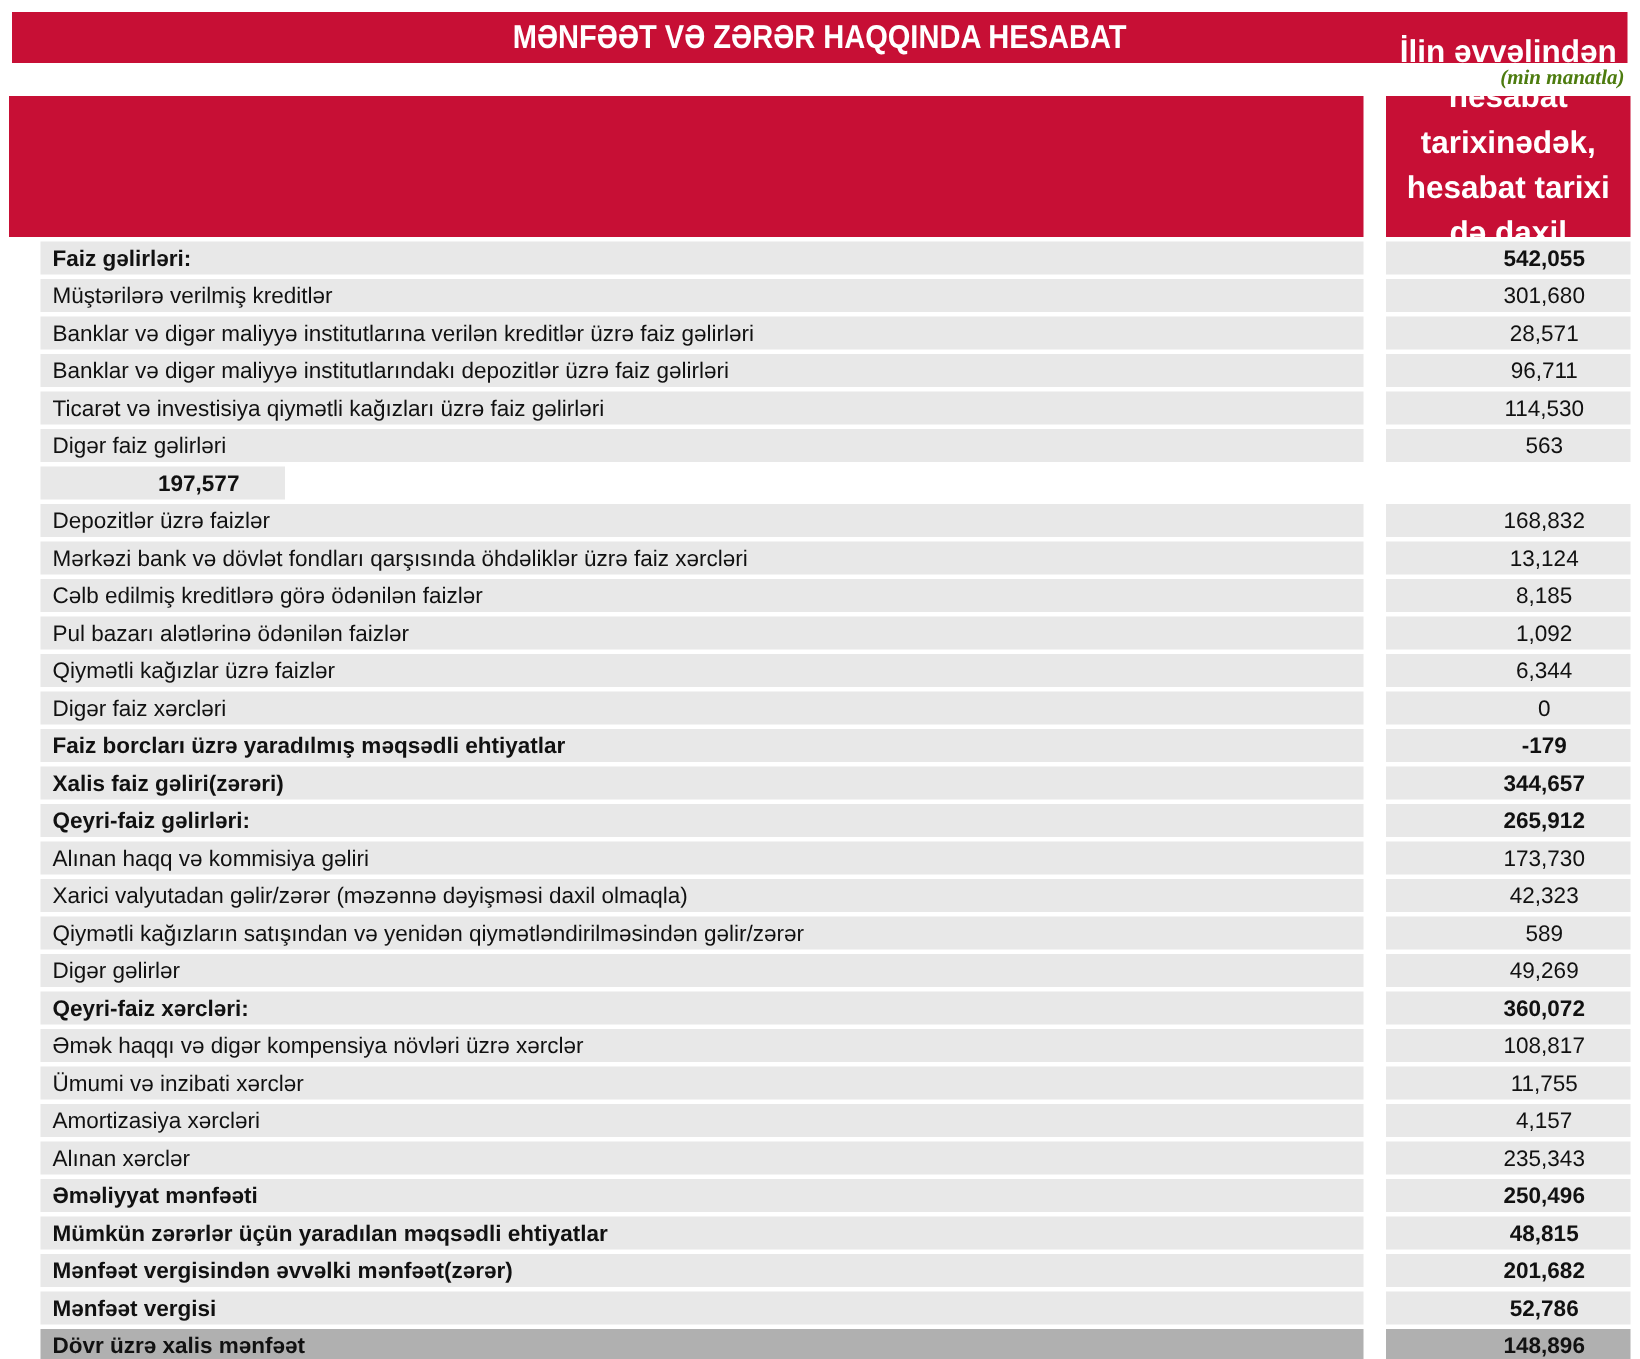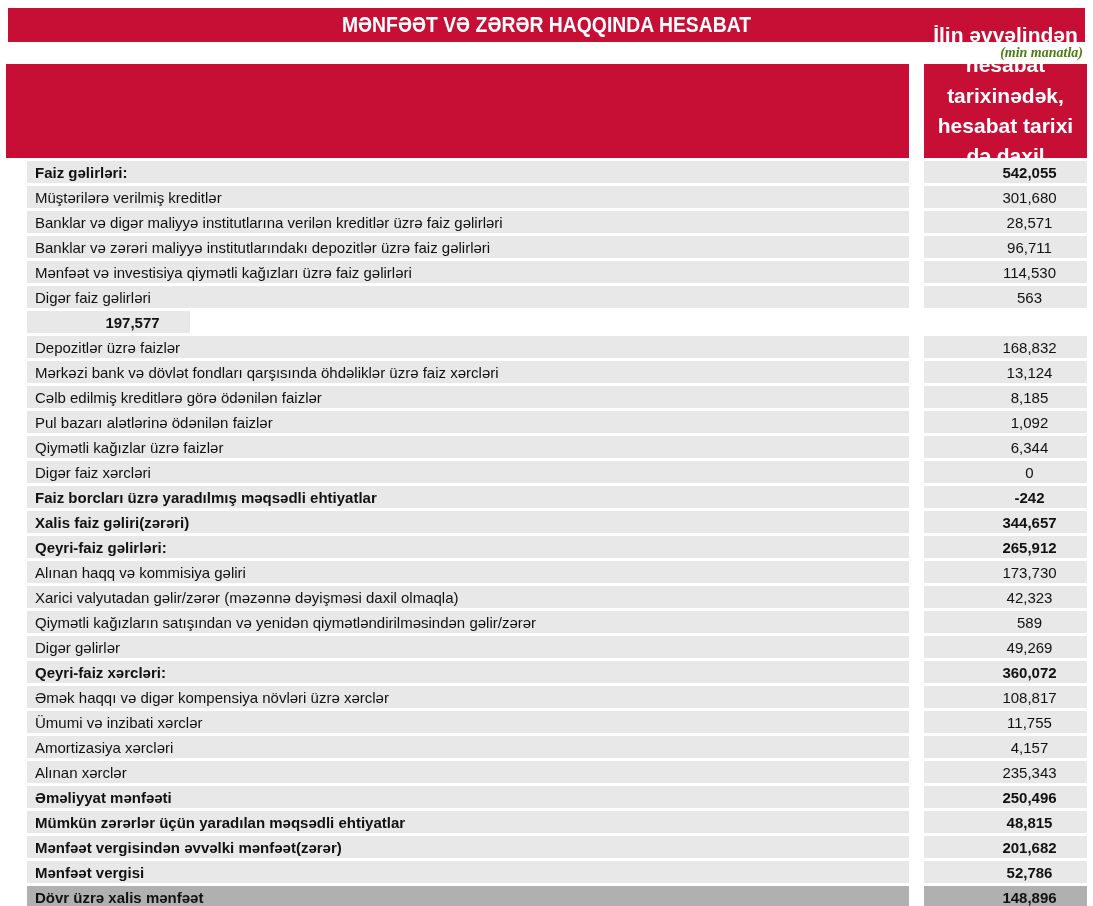--- a/index.html
+++ b/index.html
@@ -109,26 +109,26 @@
     <div class="cell-label">Müştərilərə verilmiş kreditlər</div>
     <div class="cell-value">301,680</div>
   </div>
 
   <div class="trow data">
     <div class="cell-label">Banklar və digər maliyyə institutlarına verilən kreditlər üzrə faiz gəlirləri</div>
     <div class="cell-value">28,571</div>
   </div>
 
   <div class="trow data">
-    <div class="cell-label">Banklar və zərəri maliyyə institutlarındakı depozitlər üzrə faiz gəlirləri</div>
+    <div class="cell-label">Banklar və digər maliyyə institutlarındakı depozitlər üzrə faiz gəlirləri</div>
     <div class="cell-value">96,711</div>
   </div>
 
   <div class="trow data">
-    <div class="cell-label">Mənfəət və investisiya qiymətli kağızları üzrə faiz gəlirləri</div>
+    <div class="cell-label">Ticarət və investisiya qiymətli kağızları üzrə faiz gəlirləri</div>
     <div class="cell-value">114,530</div>
   </div>
 
   <div class="trow data">
     <div class="cell-label">Digər faiz gəlirləri</div>
     <div class="cell-value">563</div>
   </div>
 
   <div class="trow data bold">
     <div class="cell-value">197,577</div>
@@ -159,21 +159,21 @@
     <div class="cell-value">6,344</div>
   </div>
 
   <div class="trow data">
     <div class="cell-label">Digər faiz xərcləri</div>
     <div class="cell-value">0</div>
   </div>
 
   <div class="trow data bold">
     <div class="cell-label">Faiz borcları üzrə yaradılmış məqsədli ehtiyatlar</div>
-    <div class="cell-value">-242</div>
+    <div class="cell-value">-179</div>
   </div>
 
   <div class="trow data bold">
     <div class="cell-label">Xalis faiz gəliri(zərəri)</div>
     <div class="cell-value">344,657</div>
   </div>
 
   <div class="trow data bold">
     <div class="cell-label">Qeyri-faiz gəlirləri:</div>
     <div class="cell-value">265,912</div>

